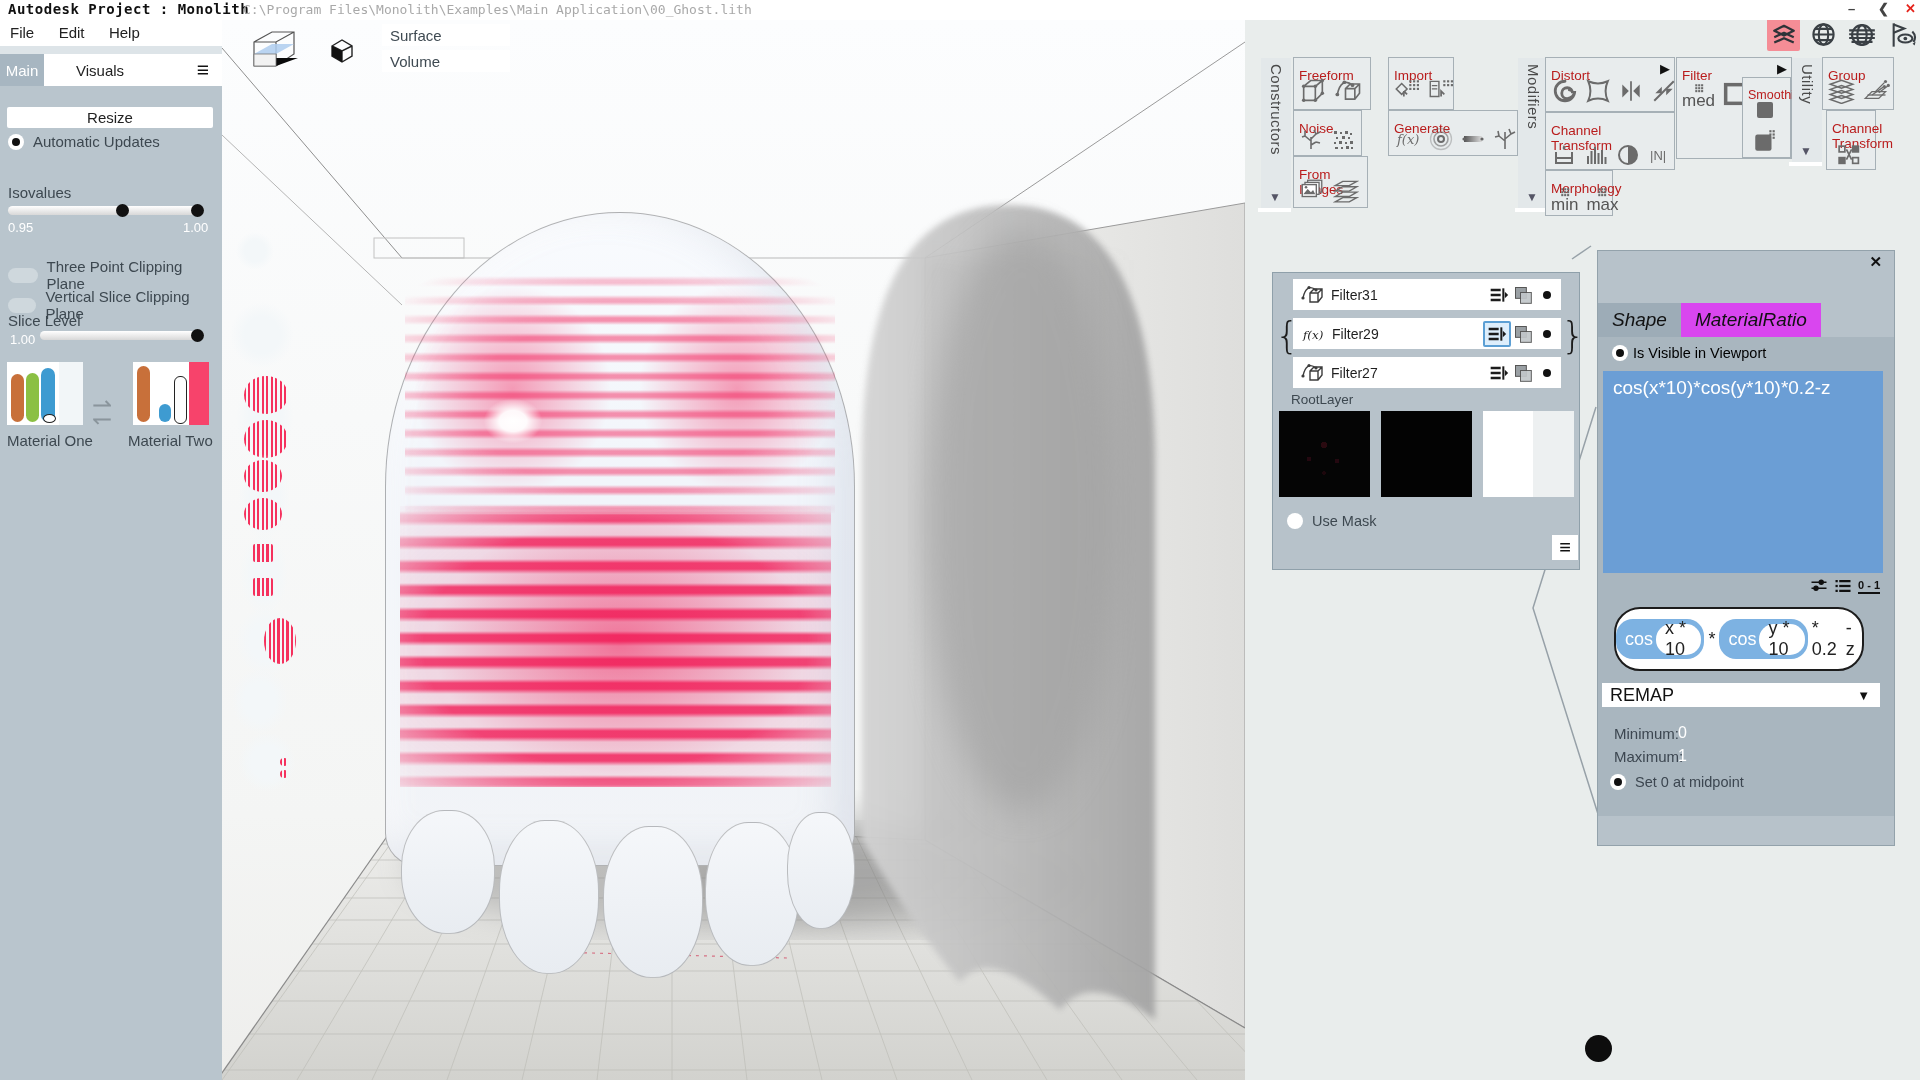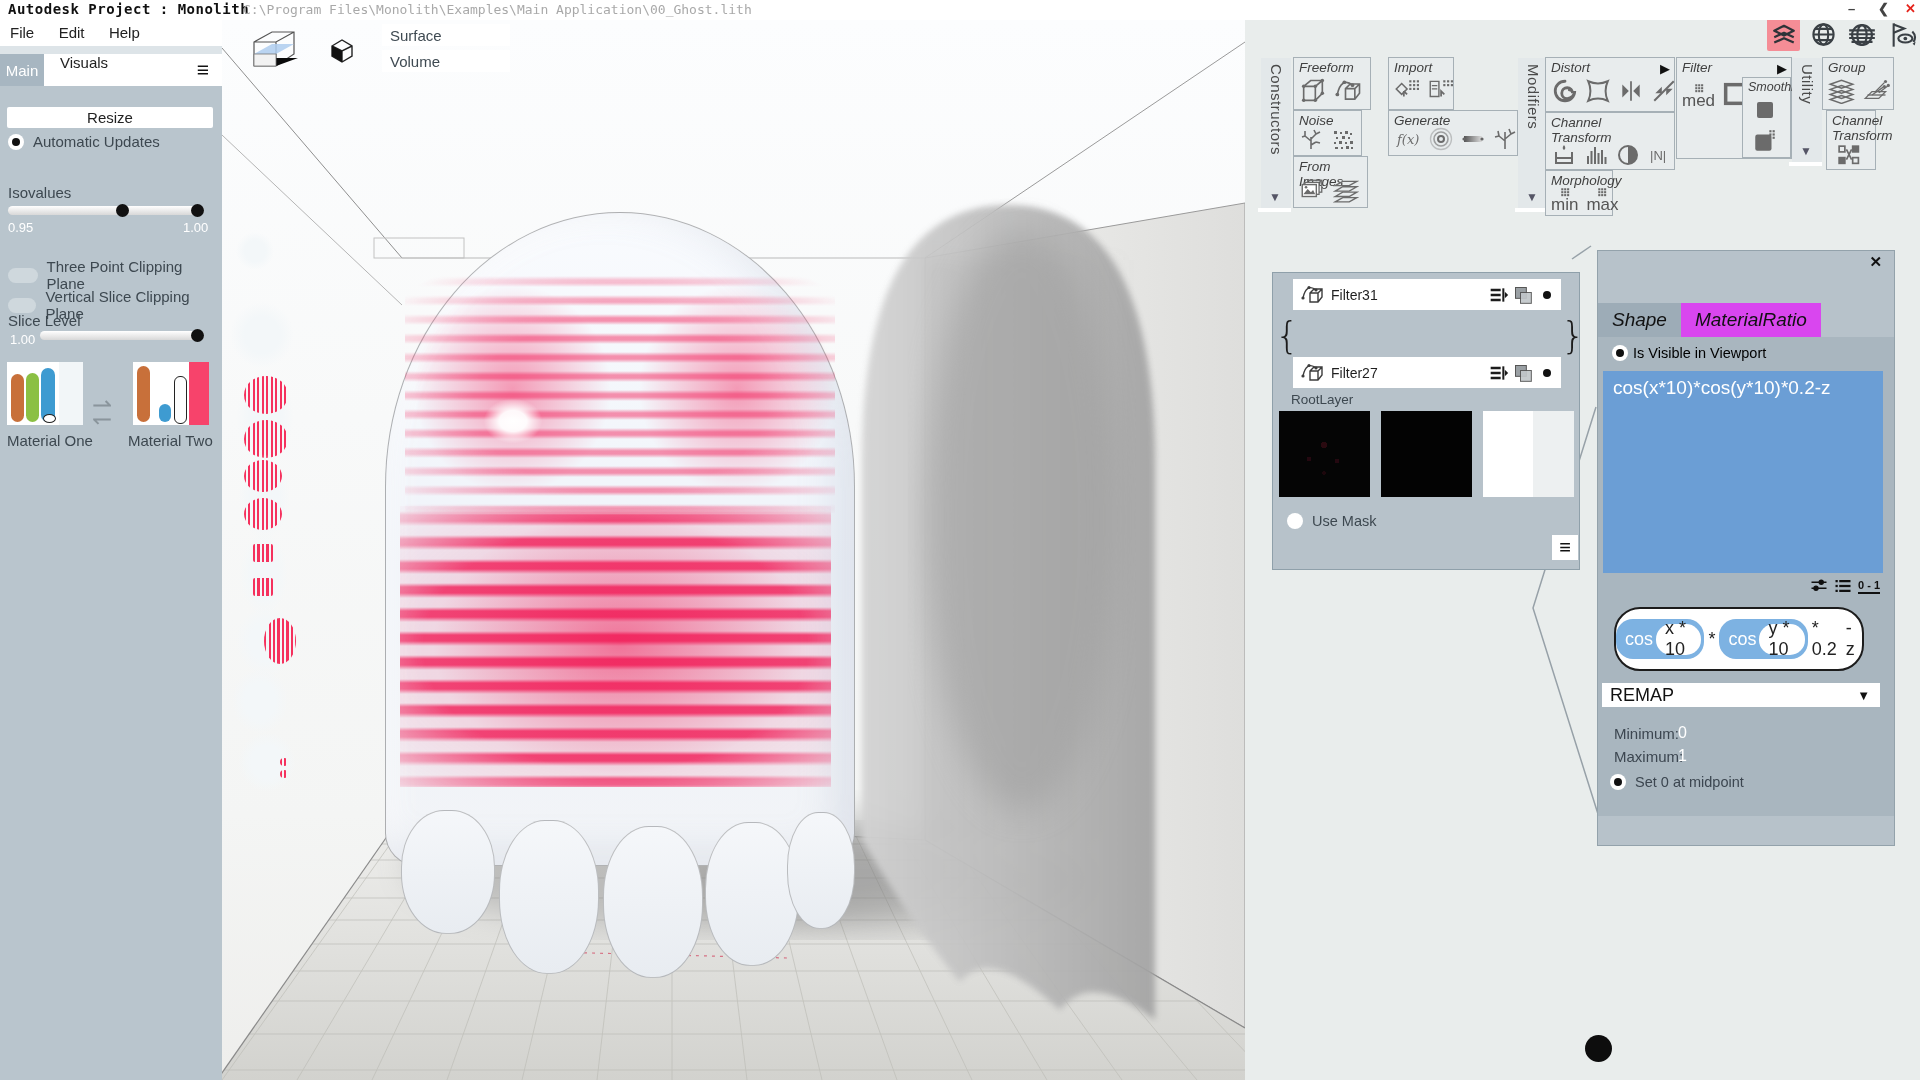--- a/index.html
+++ b/index.html
@@ -15,21 +15,21 @@
   .winbtn.close{color:#e5231b;}
 
   
   .sidebar{left:0;top:20px;width:222px;height:1060px;background:#b9c5cd;z-index:40;}
   .menubar{left:0;top:0;width:222px;height:26px;background:#fff;}
   .menu-item{display:inline-block;padding:4px 10px 0 10px;font-size:15px;color:#222;}
   .menu-div{left:0;top:26px;width:222px;height:8px;background:#dde4e8;}
   .tabrow{left:0;top:34px;width:222px;height:32px;background:#fff;}
   .tab-main{left:0;top:0;width:44px;height:32px;background:#a7b6c1;color:#fff;
             font-size:15px;display:flex;align-items:center;justify-content:center;}
-  .tab-visuals{left:44px;top:0;height:32px;padding:0 16px;color:#222;font-size:15px;display:flex;}
+  .tab-visuals{left:44px;top:0;height:32px;padding:0 32px;color:#222;font-size:15px;display:flex;align-items:center;}
   .side-burger{left:190px;top:5px;width:26px;height:22px;color:#111;font-size:21px;font-weight:bold;line-height:22px;text-align:center;}
   .resize-btn{left:7px;top:87px;width:206px;height:21px;background:#fff;border-radius:2px;
               font-size:15px;color:#222;display:flex;align-items:center;justify-content:center;cursor:pointer;}
   .radio{width:16px;height:16px;border-radius:50%;background:#fff;display:inline-block;position:relative;}
   .radio.checked:after{content:"";position:absolute;left:4px;top:4px;width:8px;height:8px;border-radius:50%;background:#111;}
   .srow{left:8px;display:flex;align-items:center;gap:9px;font-size:15px;color:#3d4850;}
   .slabel{font-size:15px;color:#3d4850;}
   .track{position:absolute;height:9px;border-radius:5px;background:linear-gradient(180deg,#ffffff,#d8d8d8);}
   .knob{position:absolute;width:13px;height:13px;border-radius:50%;background:#111;top:-2px;}
   .sval{position:absolute;font-size:13px;color:#fff;}
@@ -72,21 +72,21 @@
      background:repeating-linear-gradient(90deg,#f5315d 0 2px,rgba(245,49,93,0) 2px 4.5px);}
   .redblob:before{content:"";position:absolute;left:-6px;right:-6px;top:20%;bottom:20%;
      background:repeating-linear-gradient(90deg,rgba(245,49,93,.85) 0 1.5px,rgba(245,49,93,0) 1.5px 7px);z-index:-1;}
 
   
   .vstrip{position:absolute;width:30px;background:#e3e8ea;color:#4a4a4a;font-size:15px;}
   .vstrip .vtext{writing-mode:vertical-rl;margin:6px 0 0 7px;letter-spacing:.5px;}
   .vstrip .varrow{position:absolute;bottom:4px;left:8px;color:#556;font-size:12px;}
   .vunder{position:absolute;height:4px;background:#fff;}
   .tgroup{position:absolute;background:#e8eced;border:1px solid #a6b0b6;}
-  .tgroup .glabel{position:absolute;left:5px;top:2px;font-size:13.5px;color:#404040;white-space:pre-line;line-height:15px;font-style:italic;}
+  .tgroup .glabel{position:absolute;left:5px;top:10px;font-size:13.5px;color:#b91c1c;white-space:pre-line;line-height:15px;}
   .gicons{position:absolute;display:flex;align-items:flex-end;gap:8px;}
   .ticon{color:#6b6b6b;}
   .minmax{display:flex;flex-direction:column;align-items:center;color:#555;font-size:17px;line-height:15px;}
   .garrow{position:absolute;top:3px;right:4px;color:#111;font-size:13px;}
 
   .mode-btn{position:absolute;width:33px;height:33px;display:flex;align-items:center;justify-content:center;border-radius:2px;}
   .mode-btn.sel{background:#f58d96;}
 
   
   .layers-panel{left:1272px;top:272px;width:306px;height:296px;background:#b7c2ca;border:1px solid #8fa0aa;z-index:30;}
@@ -842,20 +842,37 @@
             <use href="#sy-hambarrow"></use>
           </svg>
         </span>
       <span class="hambox">
           <svg width="20" height="20">
             <use href="#sy-overlap"></use>
           </svg>
         </span>
       <span class="bullet"></span>
     </div>
+    <div class="lrow" style="top:45px;">
+      <svg width="26" height="22" class="ticon" style="margin-left:7px;color:#1c1c1c">
+          <use href="#sy-fx"></use>
+        </svg>
+      <span class="lname">Filter29</span>
+      <span class="hambox sel">
+          <svg width="20" height="20" style="color:#1c1c1c">
+            <use href="#sy-hambarrow"></use>
+          </svg>
+        </span>
+      <span class="hambox">
+          <svg width="20" height="20">
+            <use href="#sy-overlap"></use>
+          </svg>
+        </span>
+      <span class="bullet"></span>
+    </div>
     <div class="lrow" style="top:84px;">
       <svg width="24" height="24" class="ticon" style="margin-left:8px;color:#3c3c3c">
           <use href="#sy-curvecube"></use>
         </svg>
       <span class="lname">Filter27</span>
       <span class="hambox">
           <svg width="20" height="20" style="color:#1c1c1c">
             <use href="#sy-hambarrow"></use>
           </svg>
         </span>

